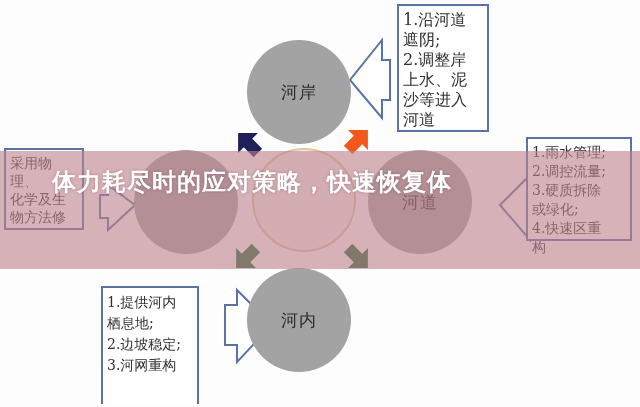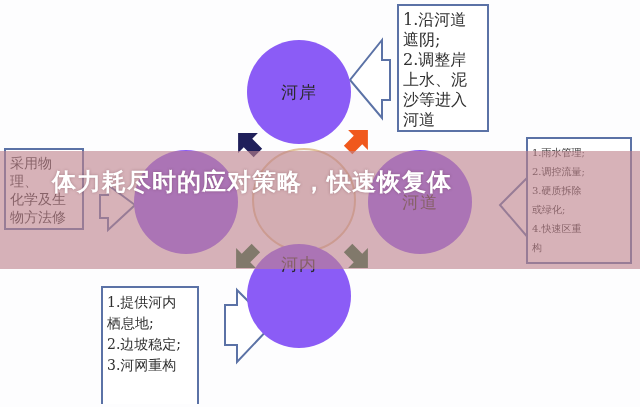--- a/index.html
+++ b/index.html
@@ -4,21 +4,21 @@
   <style>
     html, body { margin: 0; padding: 0; }
     body {
       width: 640px; height: 407px; overflow: hidden; position: relative;
       background: #fdfdfe;
       font-family: "DejaVu Serif", "Liberation Serif", serif;
     }
     .stage { position: absolute; inset: 0; }
     .circle {
       position: absolute; border-radius: 50%;
-      background: #8b5cf6;
+      background: #a3a3a3;
       display: flex; flex-direction: column; align-items: center; justify-content: center;
       color: #2a2a2a; font-size: 17px; line-height: 40px; letter-spacing: 1px;
     }
     .circle.center {
       background: #f4f1ee; border: 2px solid #e1c39a;
     }
     .box {
       position: absolute; border: 2px solid #5b72a6; background: #ffffff;
       color: #303030; font-size: 17px; line-height: 20px;
       padding: 4px 4px; box-sizing: border-box; white-space: pre-line;
@@ -77,32 +77,32 @@
   <div class="circle" style="left:368px; top:150px; width:104px; height:104px;">
     <span>河道</span>
     <span></span>
   </div>
 
   <div class="circle" style="left:134px; top:150px; width:104px; height:104px;">
     <span></span>
     <span></span>
   </div>
 
-  <div class="circle" style="left:247px; top:244px; width:104px; height:104px;justify-content:space-between;">
+  <div class="circle" style="left:247px; top:268px; width:104px; height:104px;">
     <span>河内</span>
   </div>
 
   <div class="box" style="left:397px; top:4px; width:92px; height:128px; font-size:16px; line-height:20px;">1.沿河道
 遮阴;
 2.调整岸
 上水、泥
 沙等进入
 河道</div>
 
-  <div class="box" style="left:526px; top:137px; width:106px; height:127px; font-size:10px; line-height:19px;">1.雨水管理;
+  <div class="box" style="left:526px; top:137px; width:106px; height:104px; font-size:14px; line-height:19px;">1.雨水管理;
 2.调控流量;
 3.硬质拆除
   或绿化;
 4.快速区重
   构</div>
 
   <div class="box" style="left:4px; top:148px; width:80px; height:82px; font-size:14px; line-height:18px; overflow:hidden;">采用物理、
 化学及生
 物方法修
 复水质</div>

